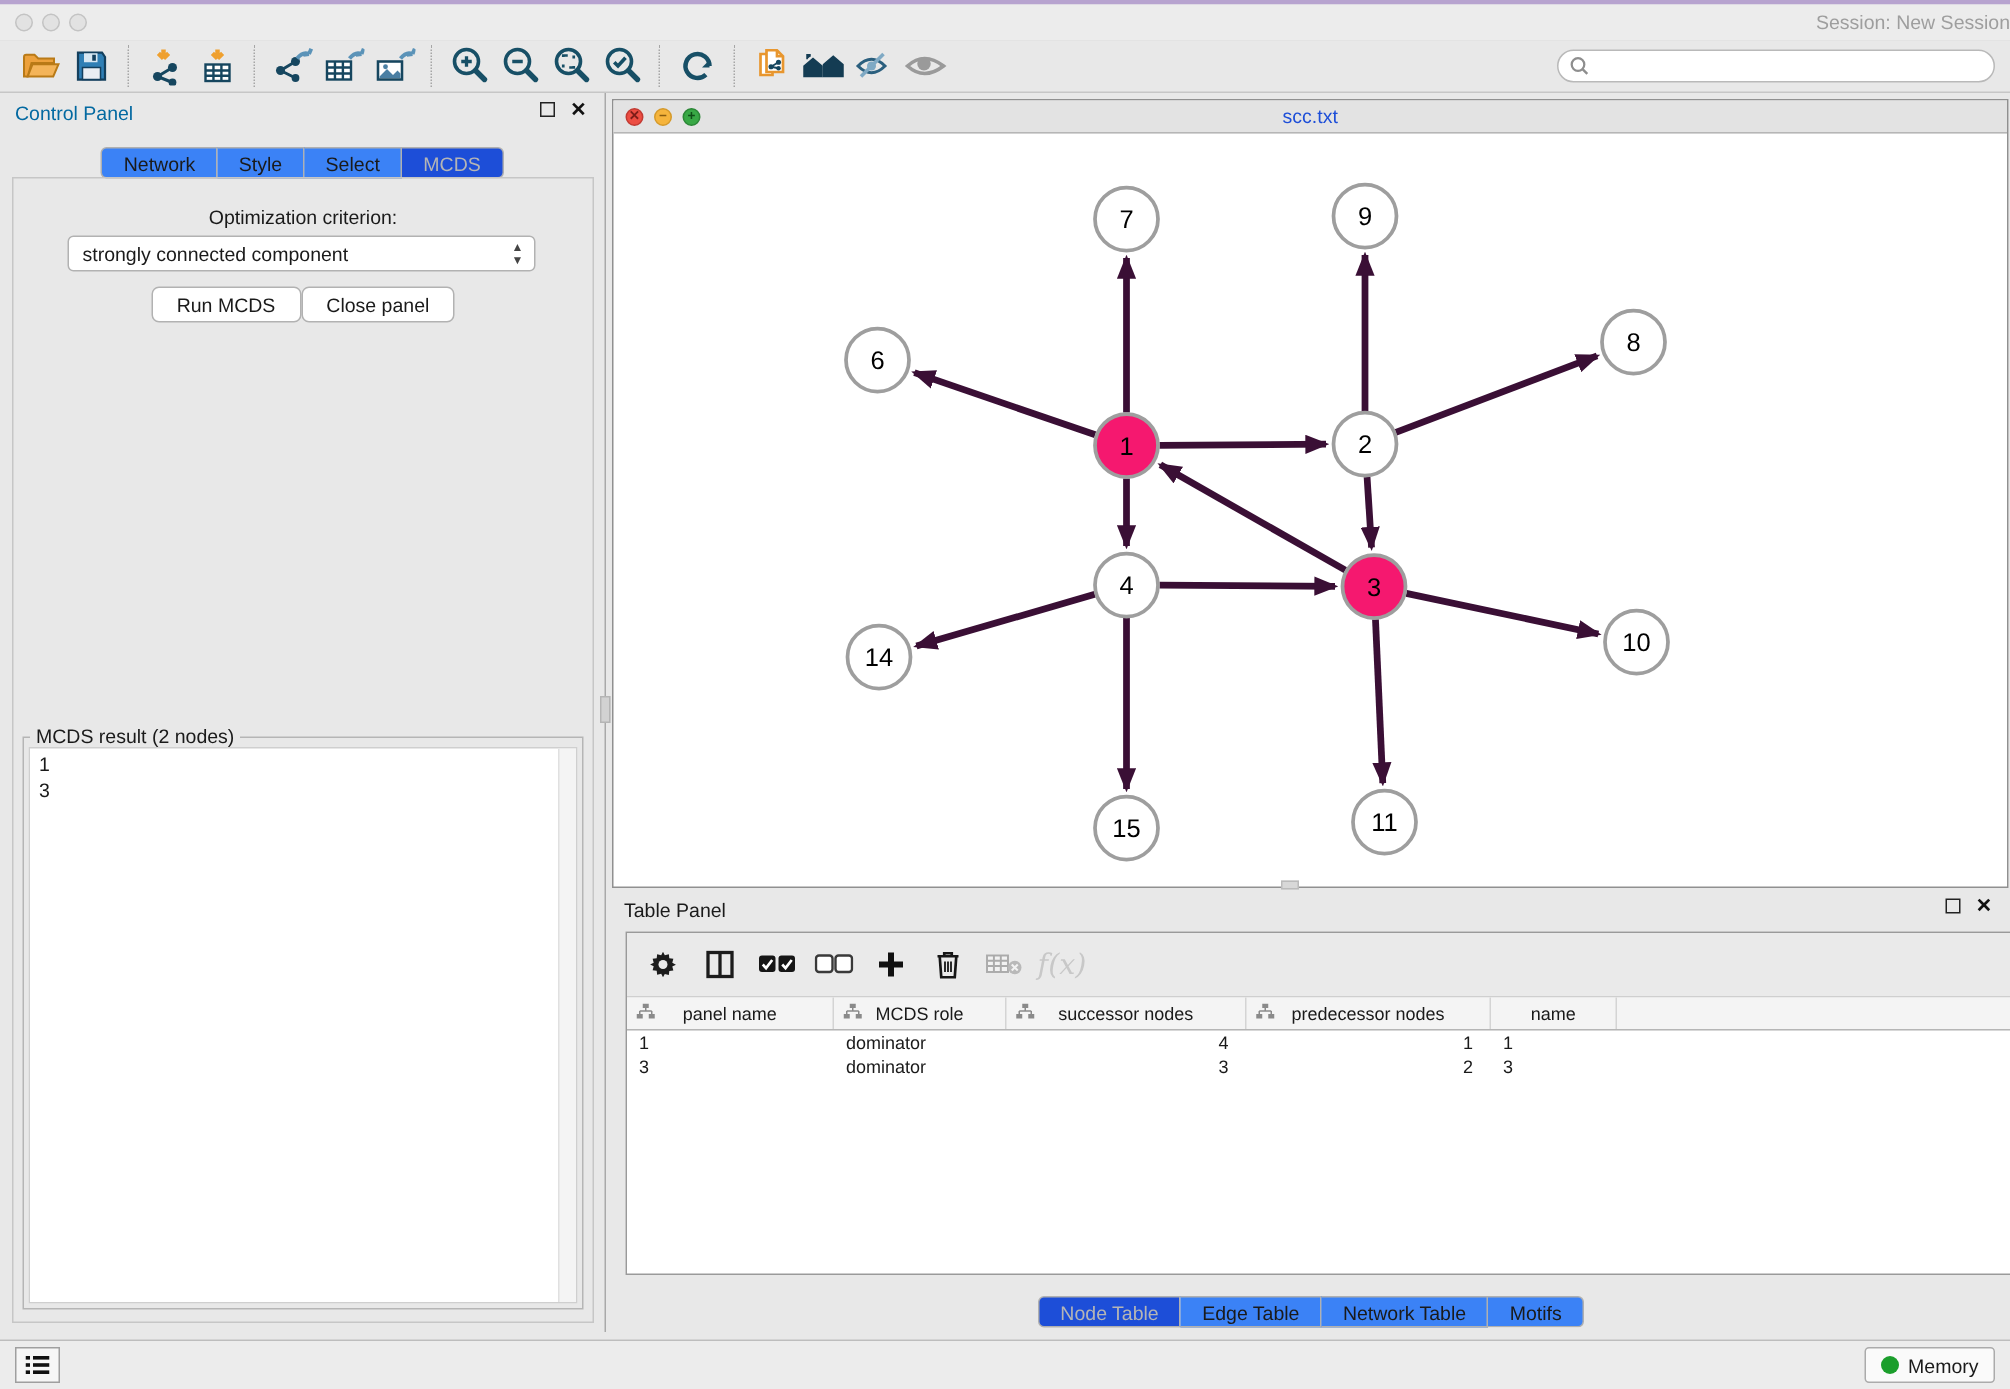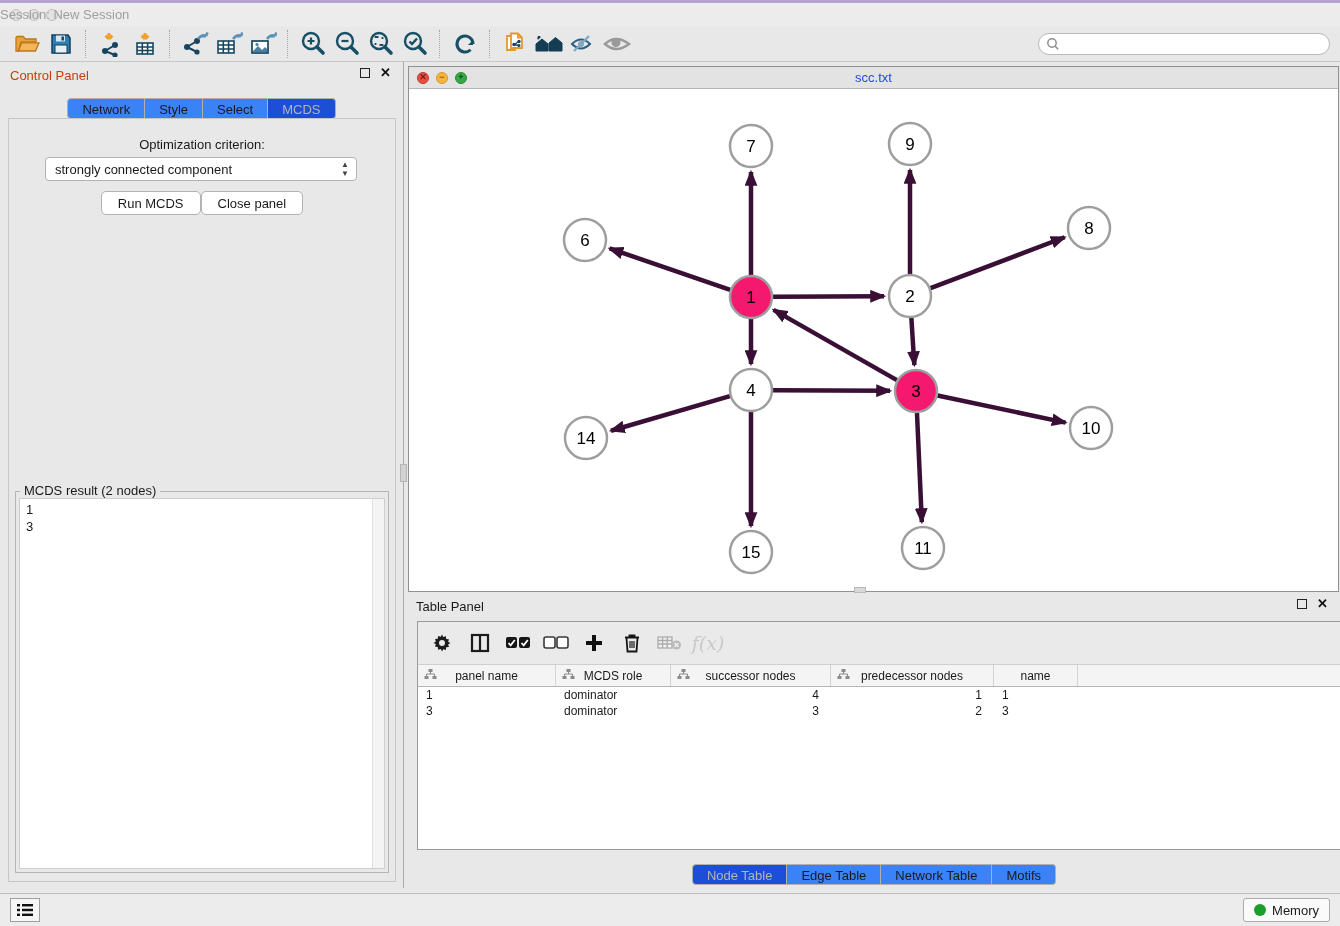--- a/index.html
+++ b/index.html
@@ -2,21 +2,21 @@
 <html><head>
 <meta charset="utf-8">
 <style>
   html,body{margin:0;padding:0;background:#555;}
   .app{position:relative;width:1340px;height:926px;background:#e8e8e8;overflow:hidden;
        font-family:"Liberation Sans",sans-serif;font-size:13px;color:#1a1a1a;}
   
   .top-strip{position:absolute;left:0;top:0;width:100%;height:3px;background:#b7a3cf;}
   .titlebar{position:absolute;left:0;top:3px;width:100%;height:24px;background:#ececec;
             border-bottom:1px solid #cfcfcf;}
-  .titlebar .title{position:absolute;left:0;right:0;top:4px;text-align:left;color:#9e9e9e;}
+  .titlebar .title{position:absolute;left:0;right:0;top:4px;text-align:right;color:#9e9e9e;}
   .tl{position:absolute;top:6px;width:12px;height:12px;border-radius:50%;
       background:#e2e2e2;border:1px solid #c3c3c3;box-sizing:border-box;}
   .tl.r{left:10px}.tl.y{left:28px}.tl.g{left:46px}
   
   .nwl{width:12px;height:12px;border-radius:50%;display:inline-flex;align-items:center;justify-content:center;
        font-size:9px;font-weight:bold;line-height:1;box-sizing:border-box;margin-right:7px;cursor:pointer;}
   .nwl.red{background:#ec4d42;border:1px solid #c23a32;color:#7c1d18;}
   .nwl.yel{background:#f5b43c;border:1px solid #d59a2b;color:#8a5d10;}
   .nwl.grn{background:#38a845;border:1px solid #2b8736;color:#0f4f18;}
   
@@ -25,21 +25,21 @@
   .tb-btn{width:34px;height:30px;display:flex;align-items:center;justify-content:center;cursor:pointer;flex:0 0 auto;}
   .tb-sep{width:1px;height:28px;border-left:1px dotted #a6a6a6;margin:0 7px;flex:0 0 auto;}
   .search-wrap{margin-left:auto;position:relative;flex:0 0 auto;}
   .search-input{width:292px;height:22px;border:1px solid #b9b9b9;border-radius:12px;background:#fff;
                 padding:0 8px 0 26px;font-size:12px;outline:none;box-sizing:border-box;color:#333;}
   .search-icon{position:absolute;left:8px;top:4px;color:#8e8e8e;}
   
   .control-panel{position:absolute;left:0;top:62px;width:404px;height:826px;background:#e8e8e8;
                  border-right:1px solid #a9a9a9;box-sizing:border-box;}
   .panel-head{position:relative;height:26px;}
-  .panel-head .ph-title{position:absolute;left:10px;top:6px;color:#c2410c;}
+  .panel-head .ph-title{position:absolute;left:10px;top:6px;color:#0369a1;}
   .ph-icons{position:absolute;right:12px;top:6px;display:flex;gap:10px;align-items:center;}
   .ph-float{width:10px;height:10px;border:1.5px solid #222;box-sizing:border-box;cursor:pointer;}
   .ph-close{font-weight:bold;font-size:13px;color:#111;cursor:pointer;line-height:10px;}
   .seg-tabs{display:flex;justify-content:center;}
   .seg{border:1px solid #b0b0b0;border-left:none;background:#3b82f6;height:21px;line-height:21px;
        padding:0 14px;cursor:pointer;box-sizing:border-box;font-size:13px;}
   .seg:first-child{border-left:1px solid #b0b0b0;border-radius:4px 0 0 4px;}
   .seg:last-child{border-radius:0 4px 4px 0;}
   .seg.sel{background:#1d4ed8;color:#b5b5b5;}
   .cp-tabs{position:absolute;left:0;right:0;top:36px;}

